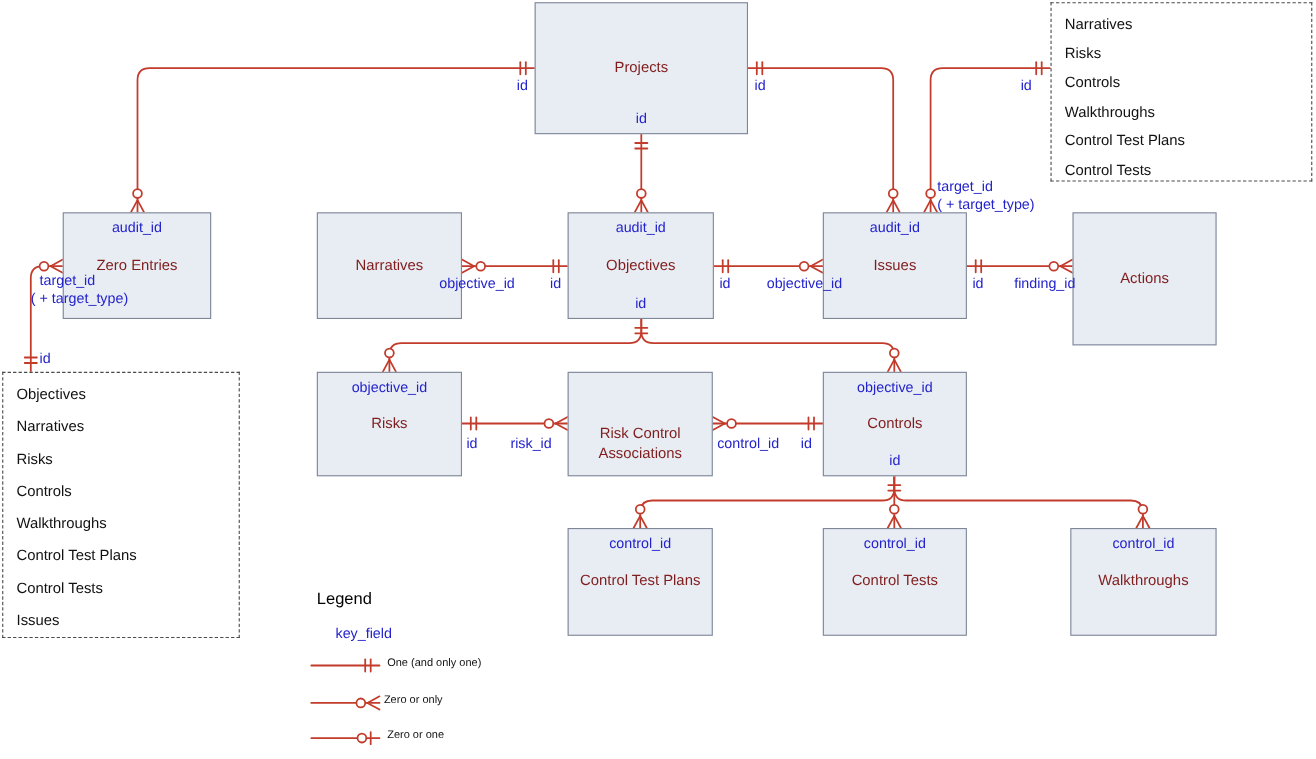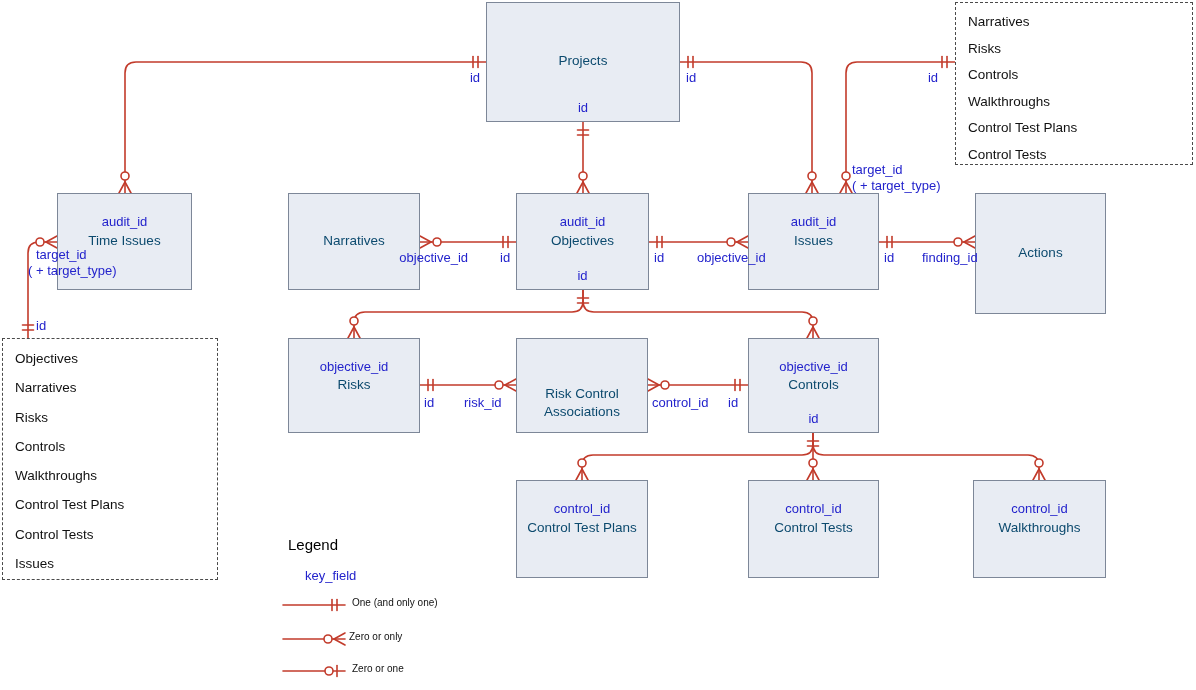--- a/index.html
+++ b/index.html
@@ -5,25 +5,25 @@
   html,body{margin:0;padding:0;background:#ffffff;}
   #canvas{
     position:relative;width:1196px;height:690px;background:#ffffff;overflow:hidden;
     font-family:"Liberation Sans", sans-serif;
   }
   #connector-layer{position:absolute;left:0;top:0;z-index:1;}
   .entity{
     position:absolute;background:#e8ecf3;border:1.5px solid #7d8798;box-sizing:border-box;
     display:flex;flex-direction:column;z-index:2;
   }
-  .ekey{flex:0 0 auto;height:22px;padding-top:20px;text-align:center;color:#2323cc;font-size:13px;box-sizing:border-box;}
+  .ekey{flex:0 0 auto;height:22px;padding-top:5px;text-align:center;color:#2323cc;font-size:13px;box-sizing:border-box;}
   .ekey.bottom{display:flex;align-items:flex-end;justify-content:center;padding-top:0;padding-bottom:6px;height:24px;}
   .etitle{
     flex:1;display:flex;align-items:center;justify-content:center;text-align:center;
-    font-size:13.5px;color:#0c4a6e;line-height:18px;padding:0 8px;
+    font-size:13.5px;color:#7f1d1d;line-height:18px;padding:0 8px;
   }
   .dashedbox{
     position:absolute;background:#ffffff;border:1.5px dashed #4a4a4a;box-sizing:border-box;
     padding:6px 0 0 12px;z-index:2;
   }
   .ditem{font-size:13.5px;color:#111;line-height:var(--lh,27px);white-space:nowrap;}
   .elabel{position:absolute;font-size:13px;color:#2323cc;z-index:3;white-space:nowrap;}
   .elabel.right{text-align:right;}
   .legend-title{position:absolute;font-size:15px;font-weight:normal;color:#000;z-index:3;text-align:right;}
   .legend-key{position:absolute;font-size:13px;color:#2323cc;z-index:3;}
@@ -132,21 +132,21 @@
     </svg>
 
   <div class="entity" style="left:486px;top:2px;width:194px;height:120px;">
     <div class="ekey"></div>
     <div class="etitle">Projects</div>
     <div class="ekey bottom">id</div>
   </div>
 
   <div class="entity" style="left:57px;top:193px;width:135px;height:97px;">
     <div class="ekey">audit_id</div>
-    <div class="etitle">Time Issues</div>
+    <div class="etitle">Zero Entries</div>
     <div class="ekey bottom"></div>
   </div>
 
   <div class="entity" style="left:288px;top:193px;width:132px;height:97px;">
     <div class="ekey"></div>
     <div class="etitle">Narratives</div>
     <div class="ekey bottom"></div>
   </div>
 
   <div class="entity" style="left:516px;top:193px;width:133px;height:97px;">

